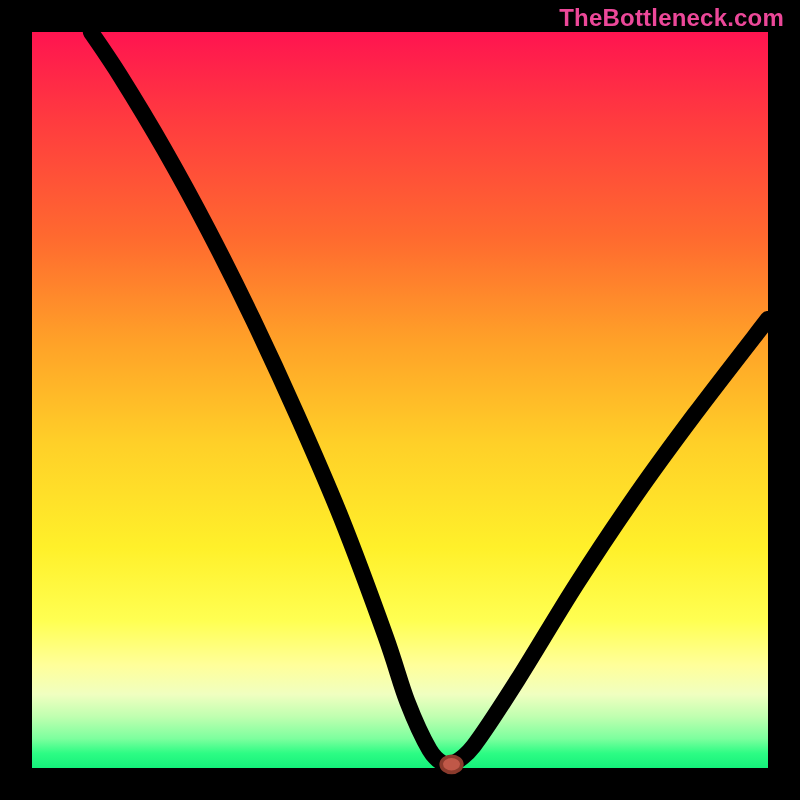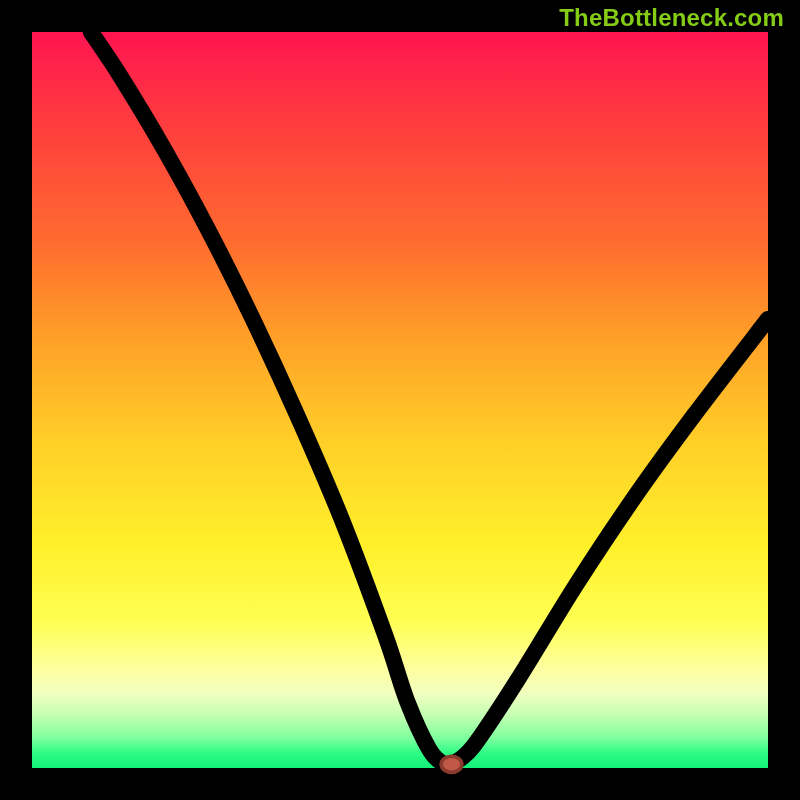--- a/index.html
+++ b/index.html
@@ -16,21 +16,21 @@
     width: 800px;
     height: 800px;
     background: #000;
   }
   .watermark {
     position: absolute;
     top: 4px;
     right: 16px;
     font-size: 24px;
     font-weight: 600;
-    color: #84cc16;
+    color: #ec4899;
     letter-spacing: 0.2px;
     z-index: 10;
     text-align: center;
   }
   .plot {
     position: absolute;
     left: 32px;
     top: 32px;
     width: 736px;
     height: 736px;

